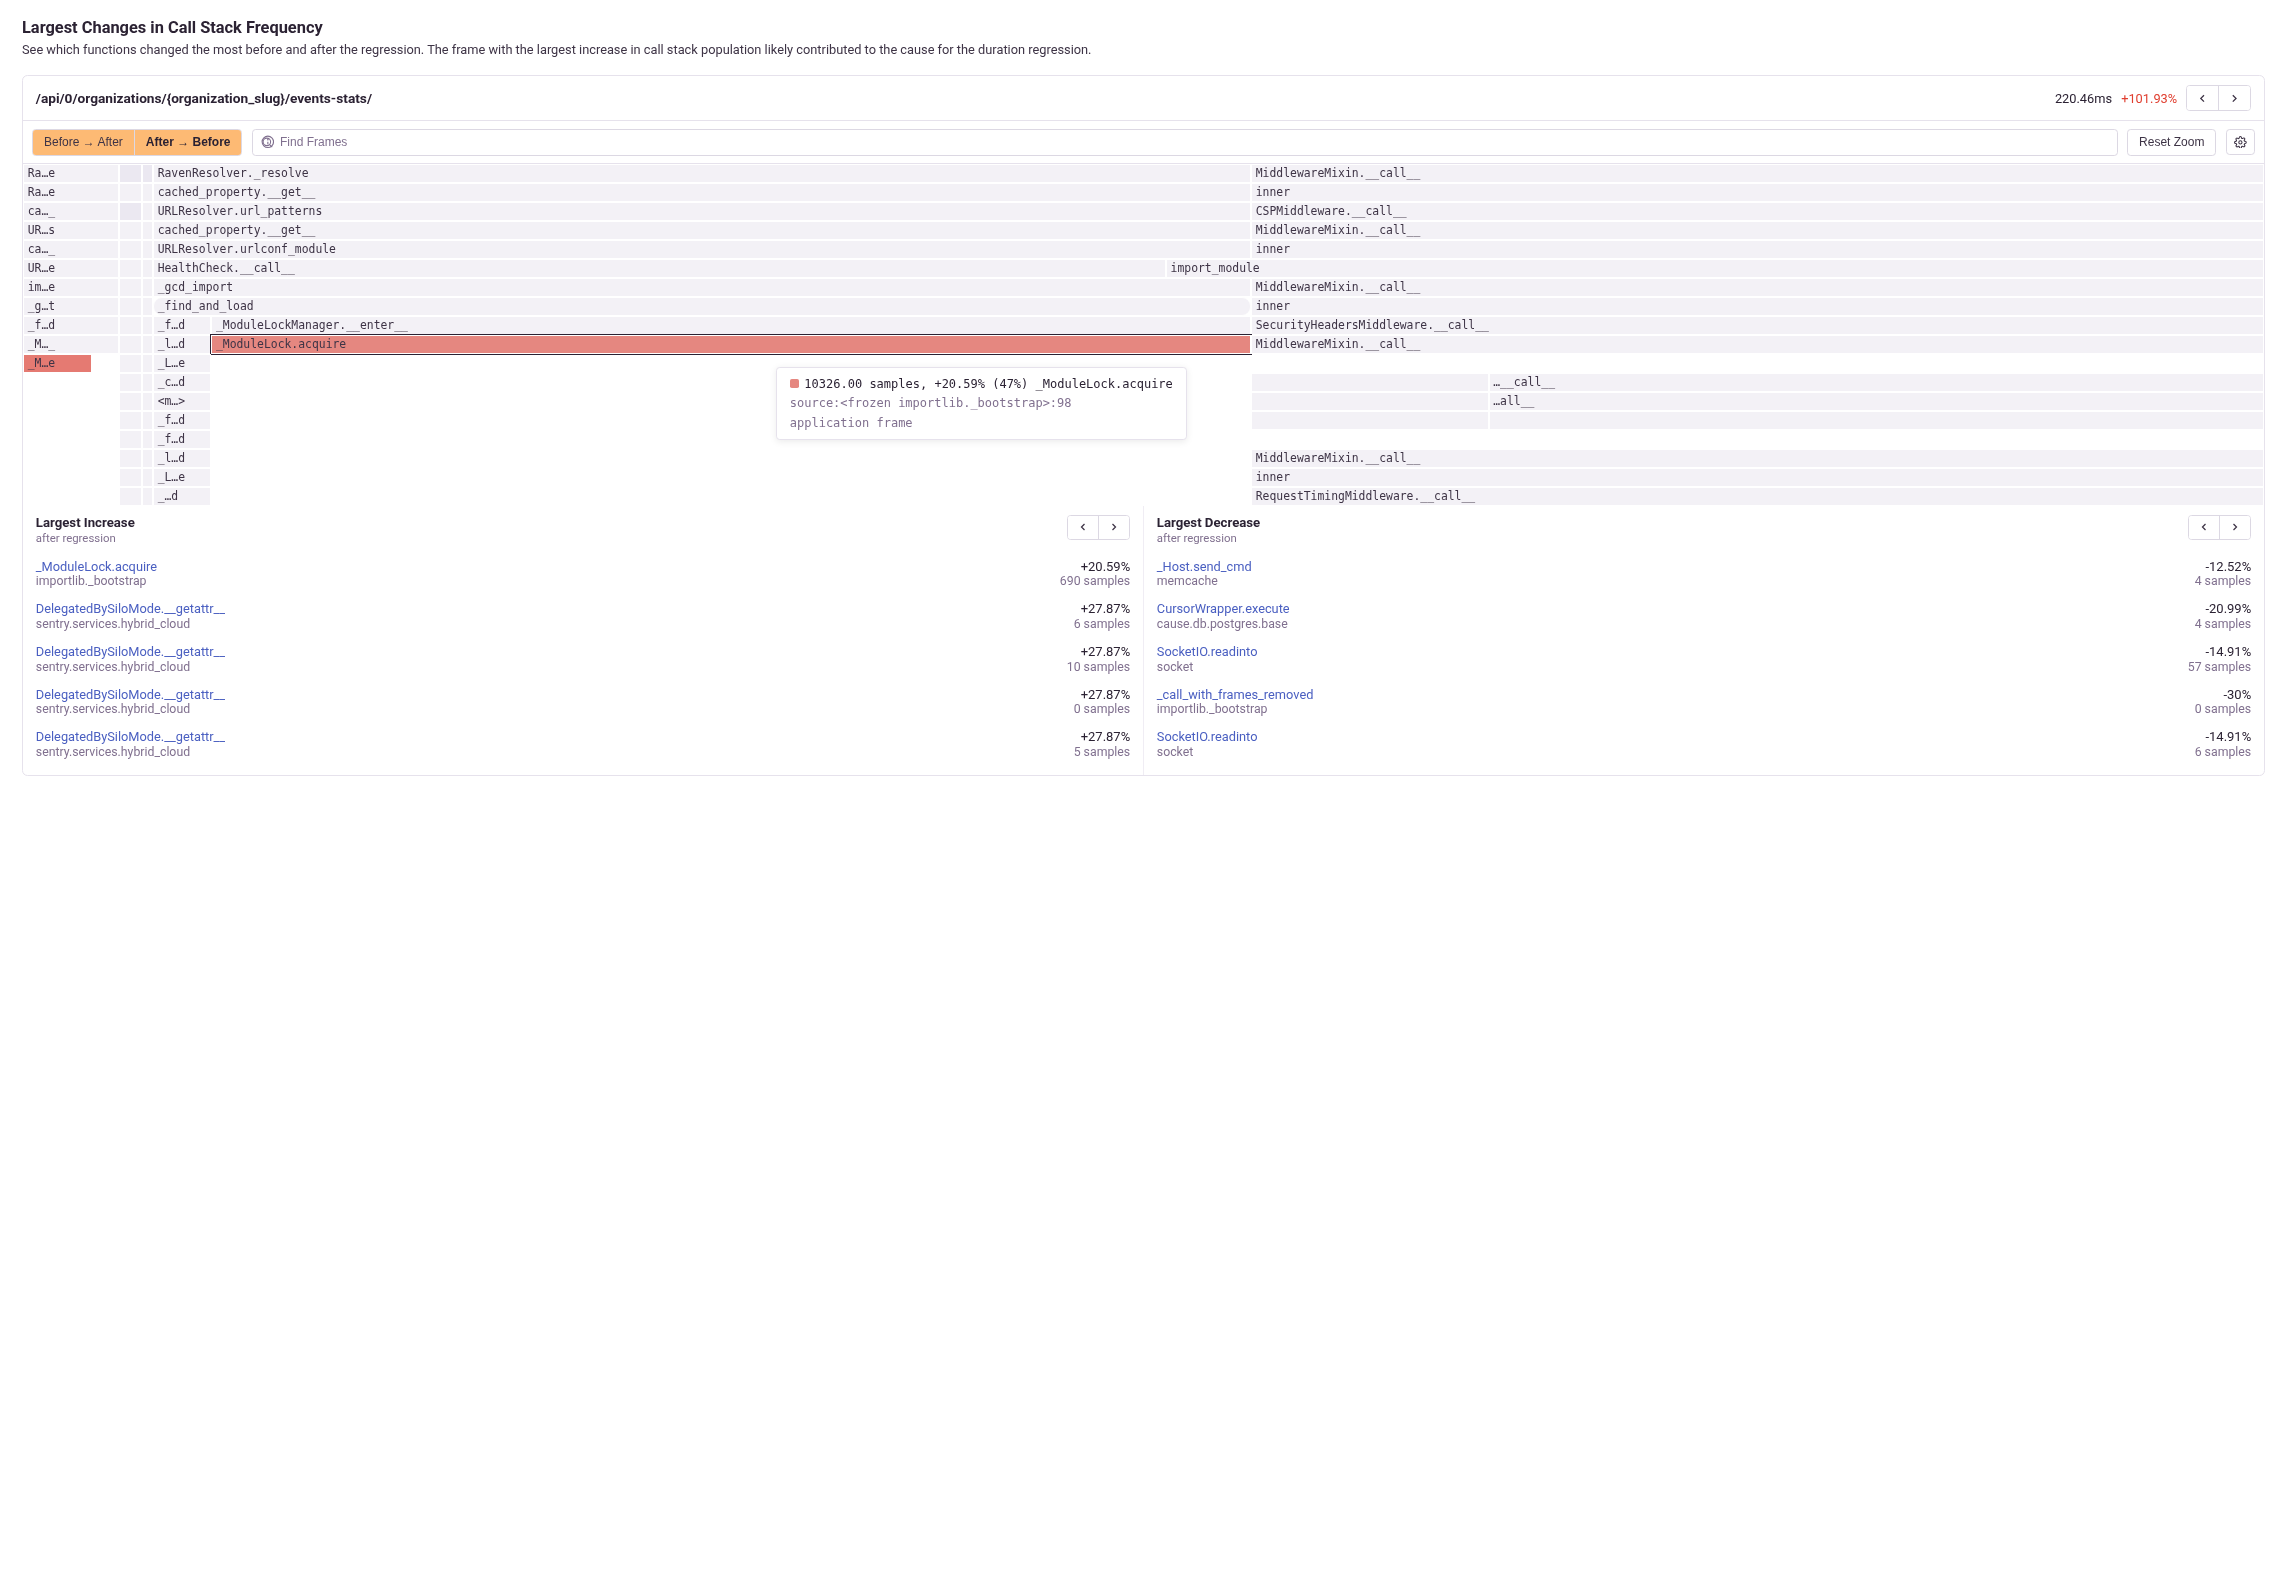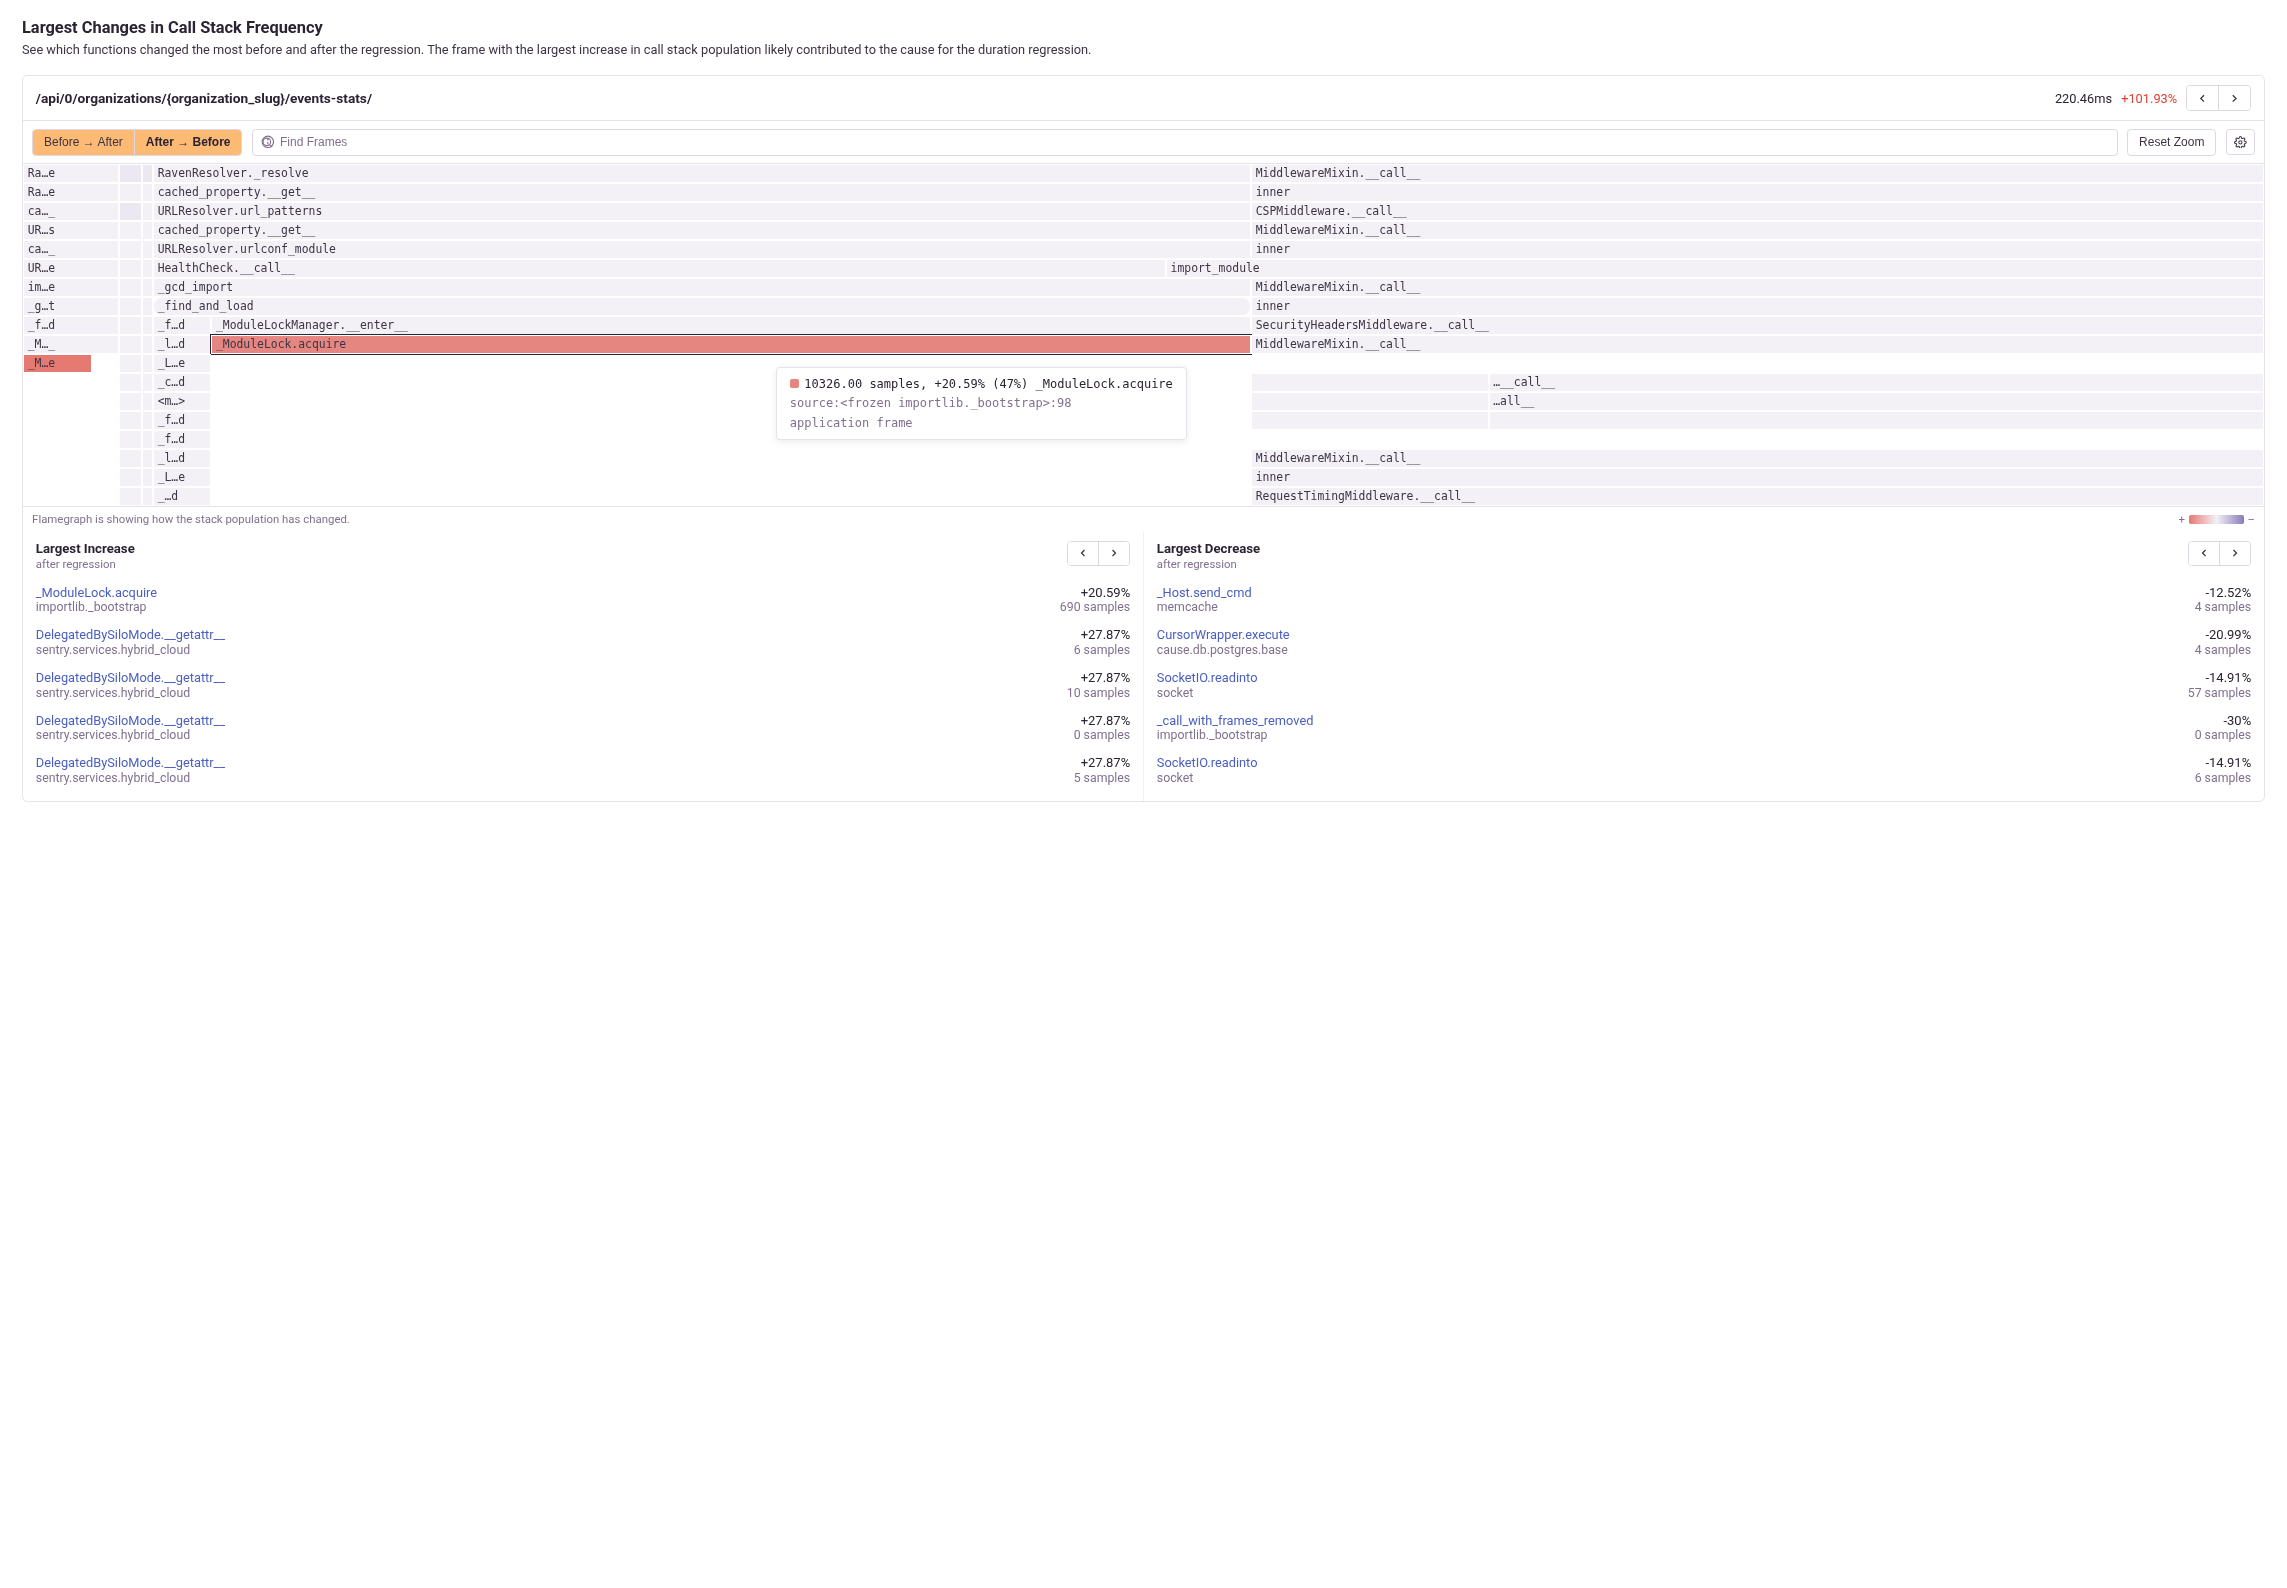--- a/index.html
+++ b/index.html
@@ -250,28 +250,20 @@
           <div class="cell " style="width: 45.2%;">RequestTimingMiddleware.__call__</div>
         </div>
       </div>
     <div class="tooltip" style="left:33.6%; top:203px;">
       <div class="tt-line1"><span class="tt-marker"></span><span>10326.00 samples, +20.59% (47%) _ModuleLock.acquire</span></div>
       <div class="tt-line2">source:&lt;frozen importlib._bootstrap&gt;:98</div>
       <div class="tt-line3">application frame</div>
     </div>
   </div>
 
-  <div class="flame-footer">
-    <span>Flamegraph is showing how the stack population has changed.</span>
-    <div class="gradient-legend">
-      <span>+</span>
-      <div class="grad-bar"></div>
-      <span>–</span>
-    </div>
-  </div>
 
   <div class="lists">
     <div class="list-col">
       <div class="list-header">
         <div>
           <div class="list-title">Largest Increase</div>
           <div class="list-sub">after regression</div>
         </div>
         <div class="btn-group">
           <button>

